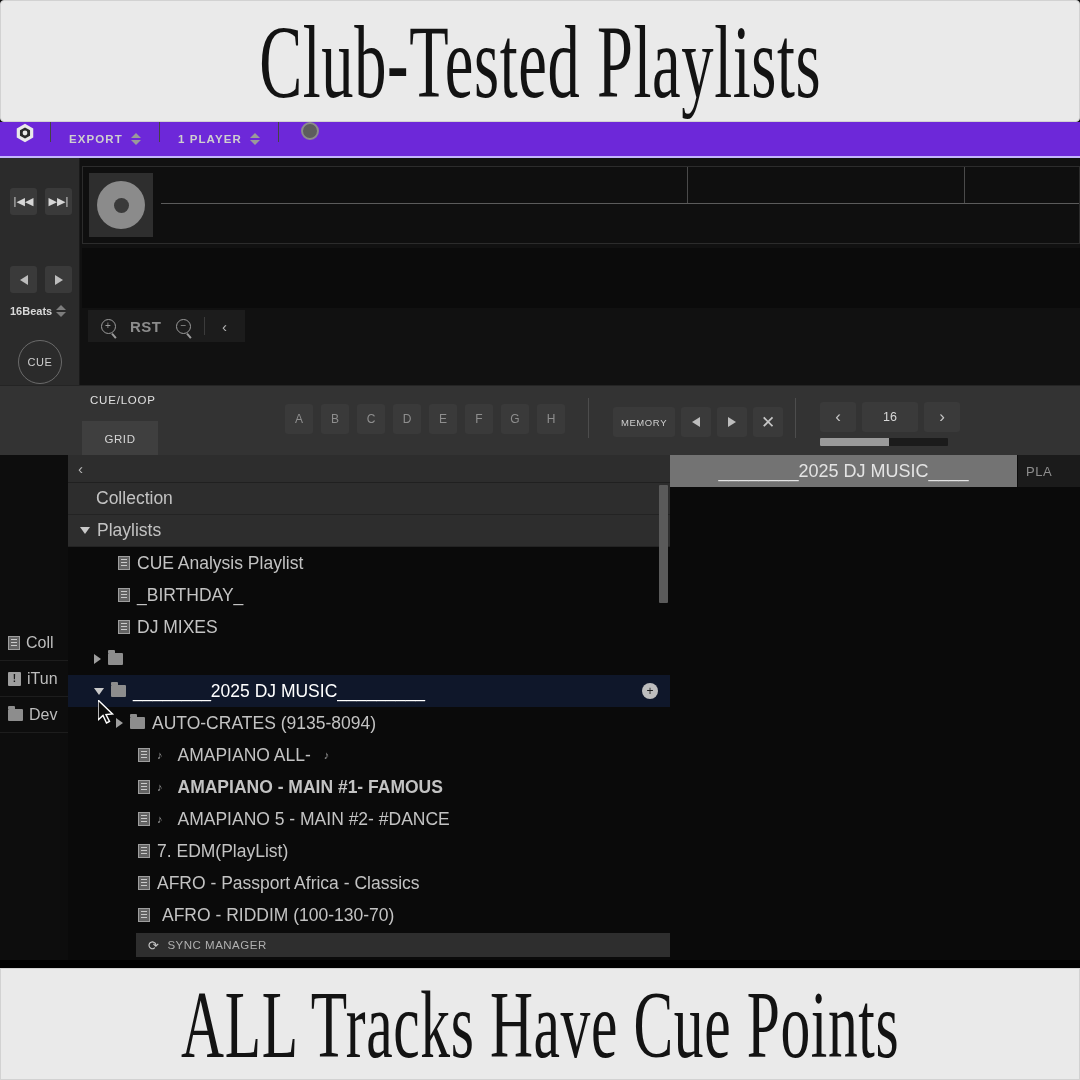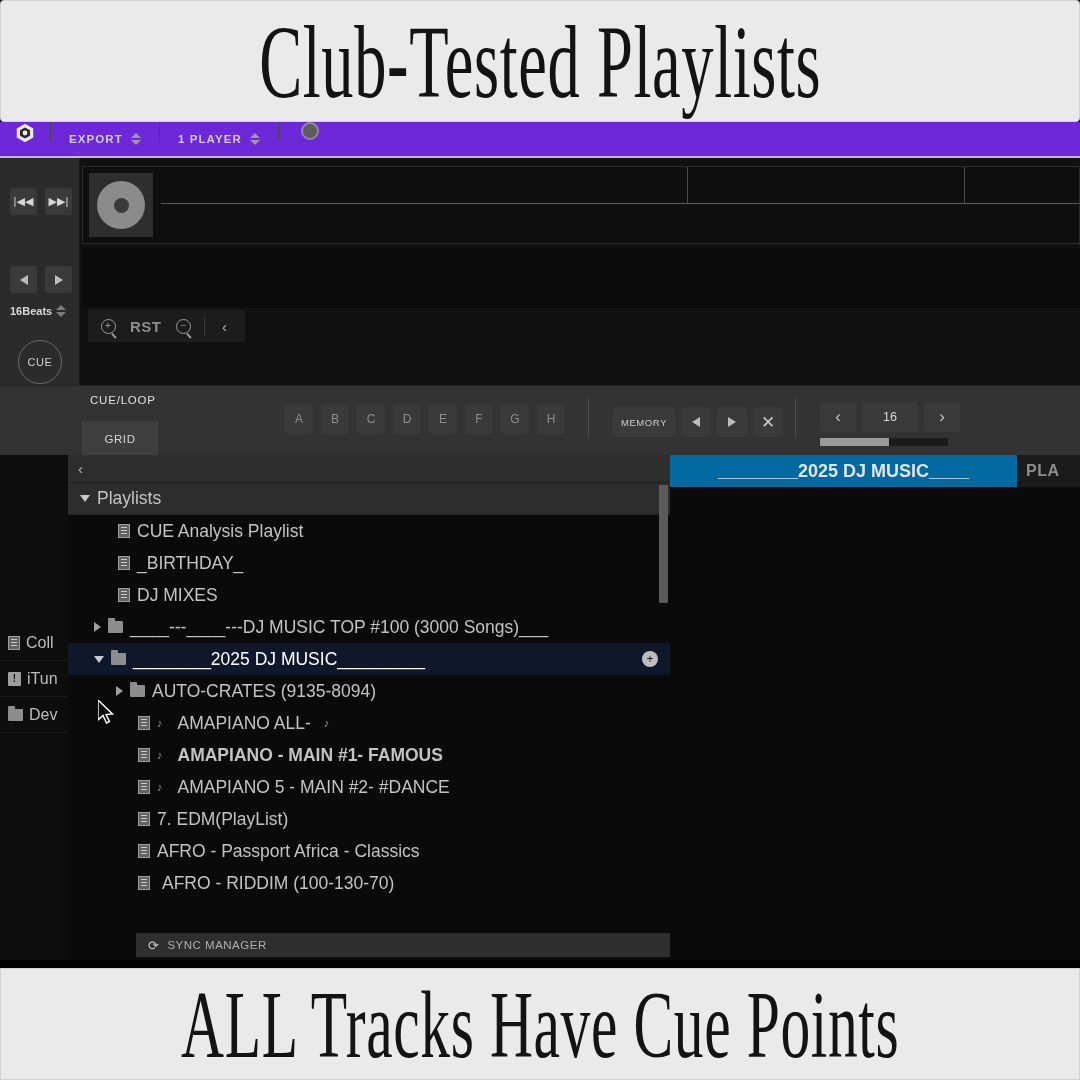--- a/index.html
+++ b/index.html
@@ -221,27 +221,27 @@
     position:absolute; left:68px; bottom:3px; width:602px; height:24px;
     background:#2e2e2e; display:flex; align-items:center; gap:8px; padding-left:12px;
     color:#b0b0b0; font-size:11.5px; letter-spacing:.5px;
   }
   .sync-icon { color:#c9c9c9; font-size:13px; }
 
   
   .right-pane { position:absolute; left:670px; top:0; width:410px; height:505px; background:#0a0a0a; }
   .rp-tabbar { height:32px; background:#181818; display:flex; align-items:stretch; }
   .rp-tab {
-    flex:1; background:#0369a1; color:#e4e4e4; font-size:18px;
+    flex:1; background:#737373; color:#e4e4e4; font-size:18px;
     display:flex; align-items:center; justify-content:center;
-    border-right:1px solid #0c0c0c; white-space:nowrap; overflow:hidden;font-weight:bold;
+    border-right:1px solid #0c0c0c; white-space:nowrap; overflow:hidden;
   }
   .rp-btn {
     width:62px; background:#1b1b1b; display:flex; align-items:center; justify-content:flex-start;
-    padding-left:8px; color:#8e8e8e; font-size:16px; letter-spacing:.5px;font-weight:bold;
+    padding-left:8px; color:#8e8e8e; font-size:13px; letter-spacing:.5px;
   }
   .rp-body { height:473px; background:#0a0a0a; }
 </style>
 </head>
 <body>
 
 <div class="page">
 
   <div class="banner banner-top">
     <span>Club-Tested Playlists</span>
@@ -397,20 +397,23 @@
       </div>
     </div>
 
     <div class="tree">
       <div class="tree-head">
         <span>‹</span>
       </div>
 
       <div class="tree-rows">
 
+        <div class="trow shaded" style="padding-left:28px;">
+          <span>Collection</span>
+        </div>
 
         <div class="trow shaded" style="padding-left:12px;">
           <span class="caret-d"></span>
           <span>Playlists</span>
         </div>
 
         <div class="trow plain" style="padding-left:50px;">
           <span class="icn-list"></span>
           <span>CUE Analysis Playlist</span>
         </div>
@@ -421,21 +424,20 @@
         </div>
 
         <div class="trow plain" style="padding-left:50px;">
           <span class="icn-list"></span>
           <span>DJ MIXES</span>
         </div>
 
         <div class="trow plain" style="padding-left:26px;">
           <span class="caret-r"></span>
           <span class="icn-folder"></span>
-          <span>____---____---DJ MUSIC TOP #100 (3000 Songs)___</span>
         </div>
 
         <div class="trow selected" style="padding-left:26px; position:relative;">
           <span class="caret-d"></span>
           <span class="icn-folder"></span>
           <span>________2025 DJ MUSIC_________</span>
           <span class="add-badge">+</span>
         </div>
 
         <div class="trow plain" style="padding-left:48px;">

